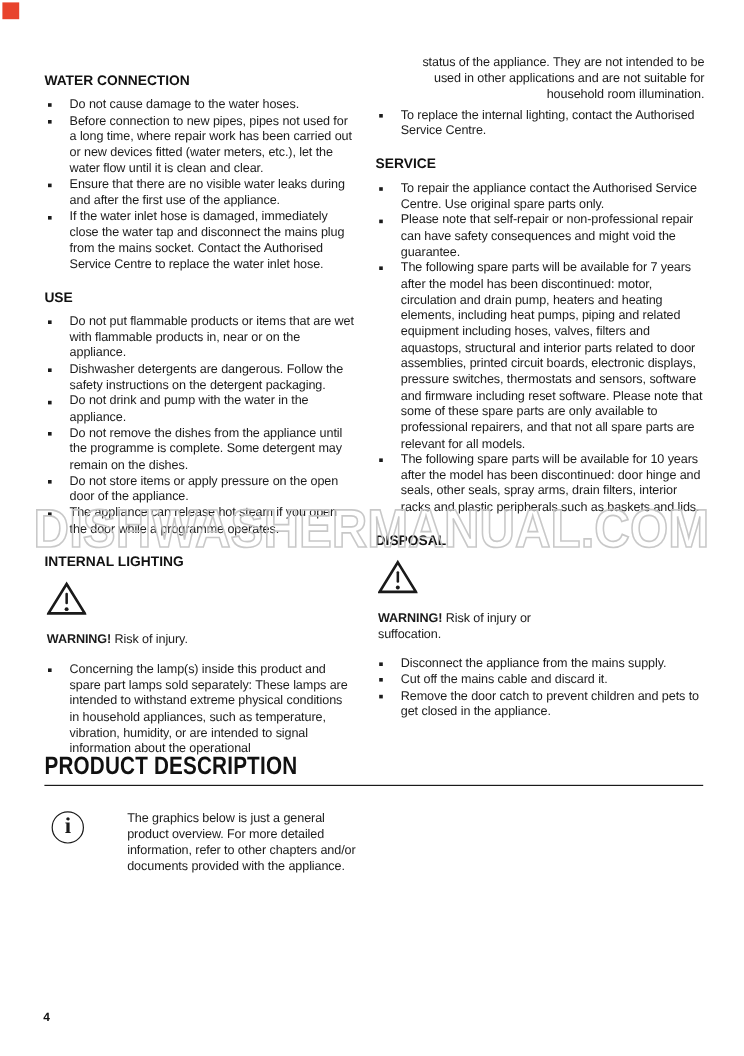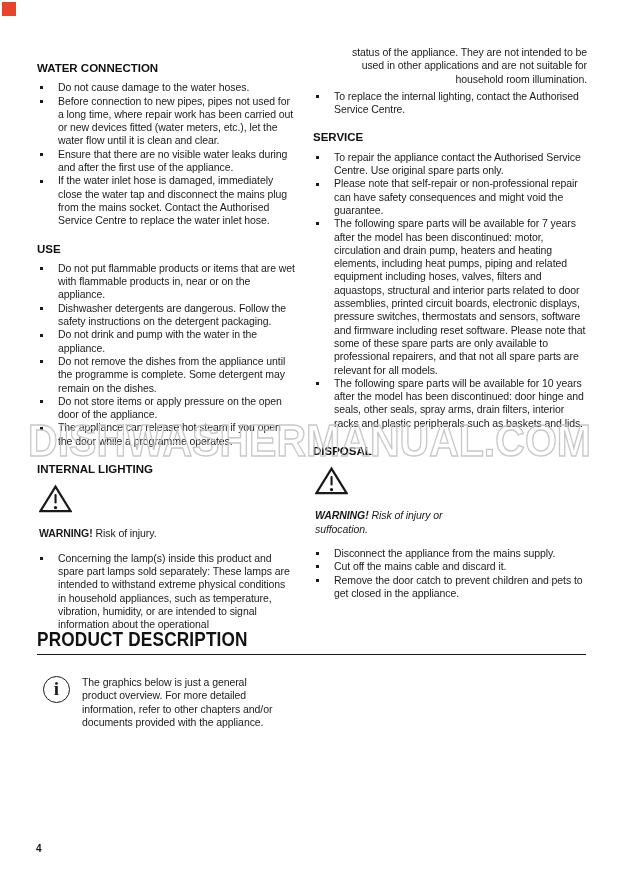--- a/index.html
+++ b/index.html
@@ -23,37 +23,37 @@
   ul.bl li { position:relative; padding-left:21px; }
   ul.bl li::before {
     content:""; position:absolute; left:3px; top:5.2px;
     width:3px; height:3px; background:#1b1b1b;
   }
 
   .warn { display:flex; gap:10px; align-items:flex-start; margin:7px 0 11px 2px;flex-direction:column; }
   .warn .wicon { flex:none; width:33px; height:30px; margin-top:1px; }
   .warn .wicon svg { width:33px; height:30px; display:block; }
   .warn .wt { padding-top:3px; }
-  .col-right .warn .wt { max-width:158px;font-style:italic; }
+  .col-right .warn .wt { max-width:158px; }
 
   .bottom { position:absolute; left:37px; top:629px; width:549px; }
   .bigtitle {
     font-weight:bold; font-size:21px; line-height:20px; white-space:nowrap;
     transform:scaleX(0.82); transform-origin:0 50%; letter-spacing:0.2px; color:#111;
   }
   .rule { border:0; border-top:1.6px solid #1a1a1a; margin:5px 0 0 0; }
   .info { display:flex; gap:12px; margin:21px 0 0 6px; }
   .info-icon {
     flex:none; width:27px; height:27px; box-sizing:border-box;
     border:1.7px solid #1a1a1a; border-radius:50%;
     display:flex; align-items:center; justify-content:center;
     font-family:"Liberation Serif","DejaVu Serif",serif; font-weight:bold;
     font-size:19px; line-height:1; padding-bottom:3px;
   }
-  .info-text { font-size:10.5px; line-height:13.3px; width:198px; letter-spacing:-0.08px; }
+  .info-text { font-size:10.5px; line-height:13.3px; width:198px; letter-spacing:-0.08px;margin-left:24px; }
 
   .wm { position:absolute; left:0; top:412px; width:540px; height:56px; pointer-events:none; }
   .wmtext {
     font-family:"Liberation Sans","DejaVu Sans",sans-serif; font-weight:bold;
     font-size:45px; fill:none; stroke:#c6c6c6; stroke-width:1.4px; opacity:0.95;
   }
   .pagenum { position:absolute; left:36px; top:843px; font-size:10px; font-weight:bold; color:#111; }
 </style>
 </head>
 <body>

